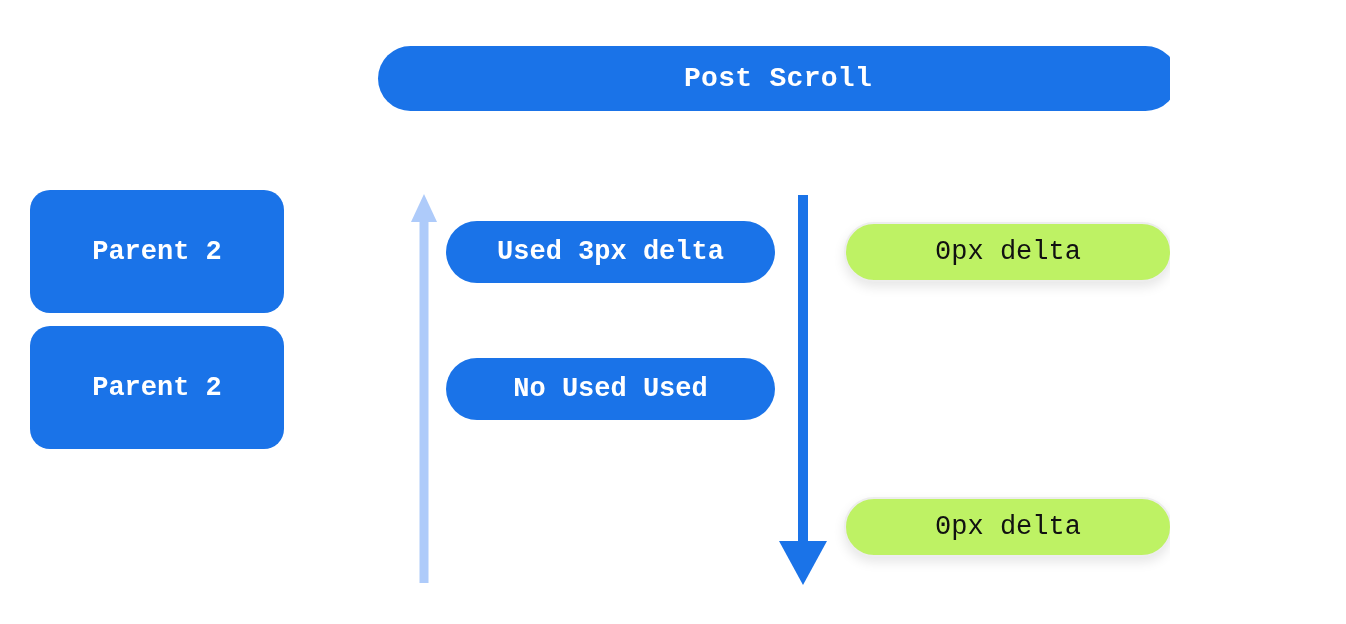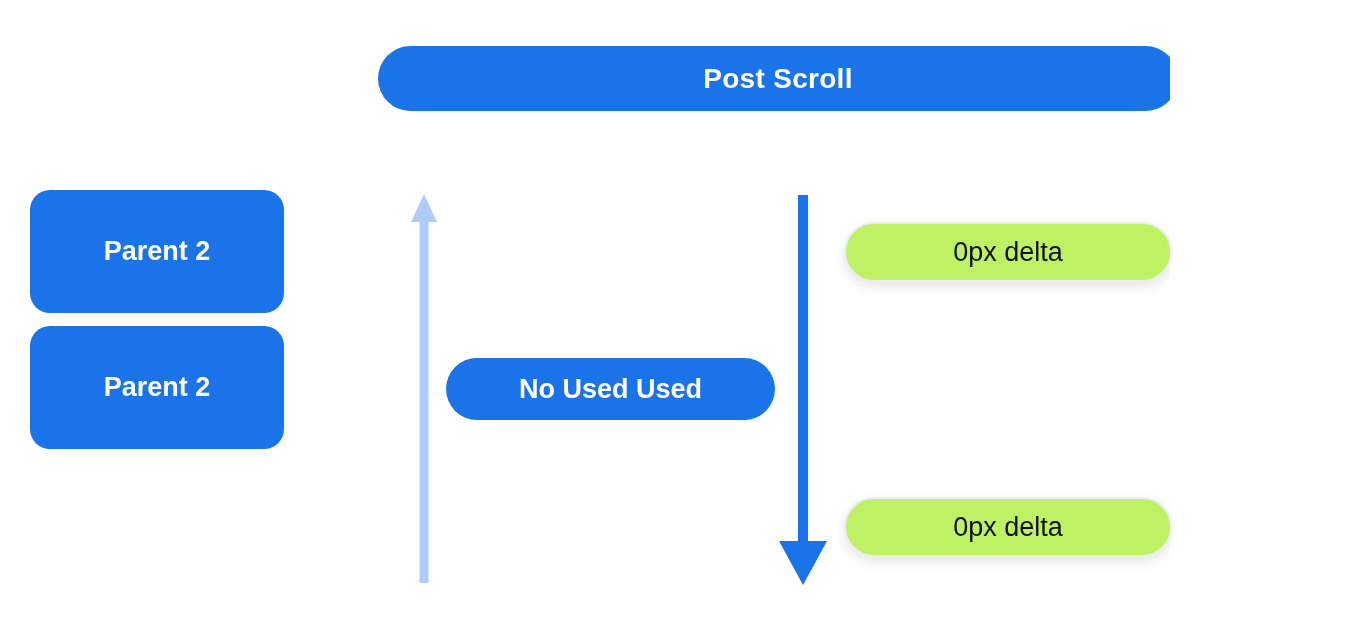--- a/index.html
+++ b/index.html
@@ -5,21 +5,21 @@
   html, body {
     margin: 0;
     padding: 0;
     background: #ffffff;
   }
   .canvas {
     position: relative;
     width: 1170px;
     height: 624px;
     background: var(--bg, #ffffff);
-    font-family: Liberation Sans, sans-serif;
+    font-family: Liberation Mono, monospace;
     overflow: hidden;
   }
 
   
   .pill {
     position: absolute;
     display: flex;
     align-items: center;
     justify-content: center;
     border-radius: 999px;
@@ -150,20 +150,23 @@
   </div>
   <div class="box box-filled parent1">
     <span>Parent 2</span>
   </div>
 
   <div class="arrow arrow-up">
     <div class="head"></div>
     <div class="shaft"></div>
   </div>
 
+  <div class="pill pill-blue mid-pill used">
+    <span>Used 3px delta</span>
+  </div>
   <div class="pill pill-blue mid-pill unused">
     <span>No Used Used</span>
   </div>
 
   <div class="arrow arrow-down">
     <div class="shaft"></div>
     <div class="head"></div>
   </div>
 
   <div class="pill pill-white right-pill top">

